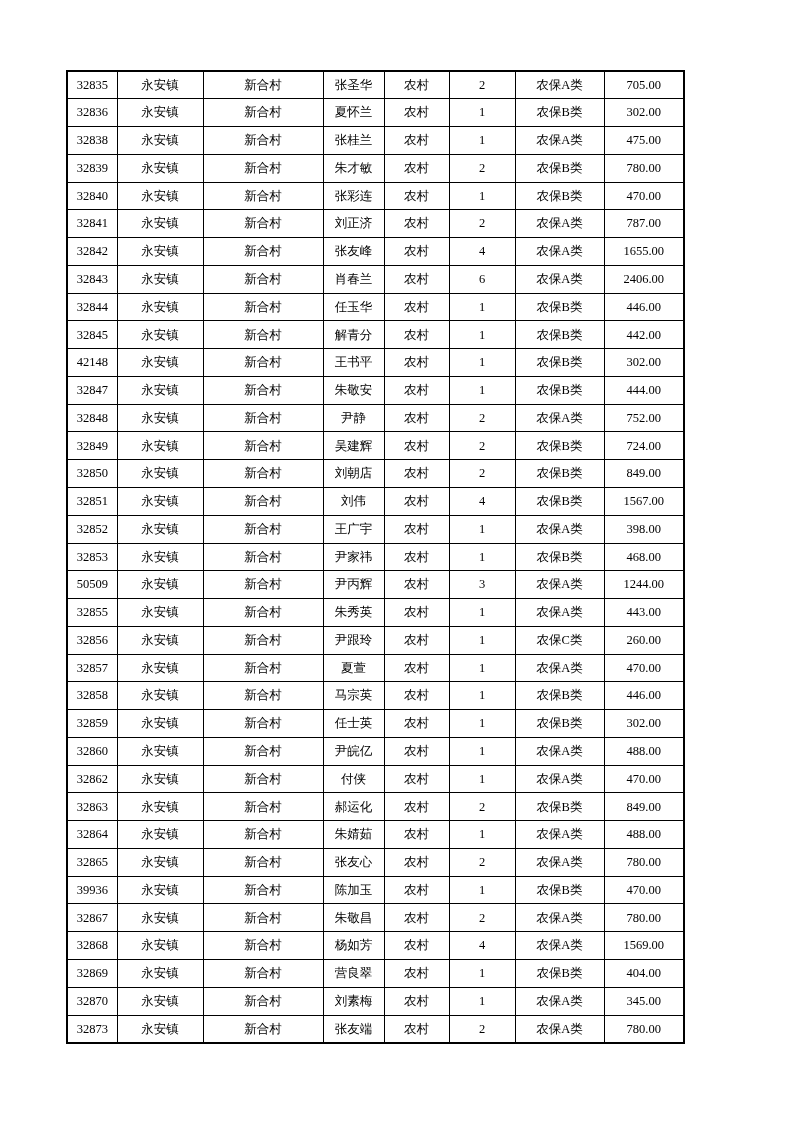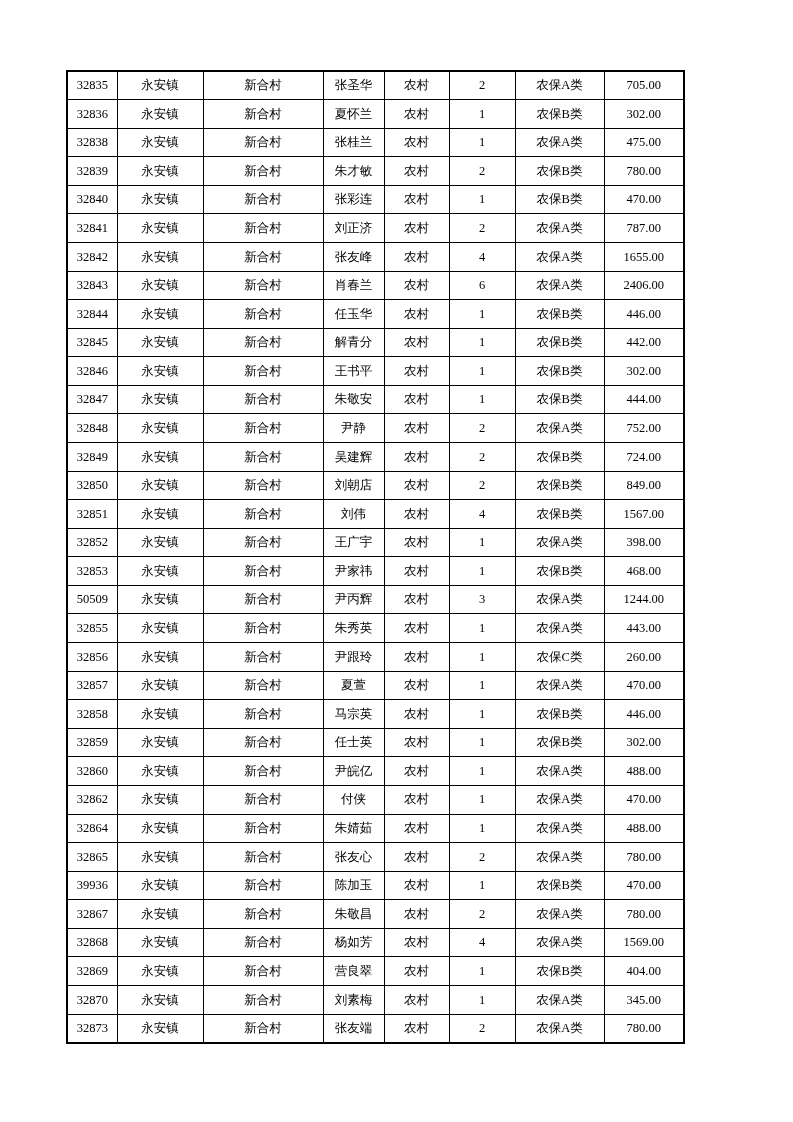--- a/index.html
+++ b/index.html
@@ -145,21 +145,21 @@
           <td>32845</td>
           <td>永安镇</td>
           <td>新合村</td>
           <td>解青分</td>
           <td>农村</td>
           <td>1</td>
           <td>农保B类</td>
           <td>442.00</td>
         </tr>
         <tr>
-          <td>32846</td>
+          <td>42148</td>
           <td>永安镇</td>
           <td>新合村</td>
           <td>王书平</td>
           <td>农村</td>
           <td>1</td>
           <td>农保B类</td>
           <td>302.00</td>
         </tr>
         <tr>
           <td>32847</td>
@@ -303,20 +303,30 @@
         </tr>
         <tr>
           <td>32862</td>
           <td>永安镇</td>
           <td>新合村</td>
           <td>付侠</td>
           <td>农村</td>
           <td>1</td>
           <td>农保A类</td>
           <td>470.00</td>
+        </tr>
+        <tr>
+          <td>32863</td>
+          <td>永安镇</td>
+          <td>新合村</td>
+          <td>郝运化</td>
+          <td>农村</td>
+          <td>2</td>
+          <td>农保B类</td>
+          <td>849.00</td>
         </tr>
         <tr>
           <td>32864</td>
           <td>永安镇</td>
           <td>新合村</td>
           <td>朱婧茹</td>
           <td>农村</td>
           <td>1</td>
           <td>农保A类</td>
           <td>488.00</td>

